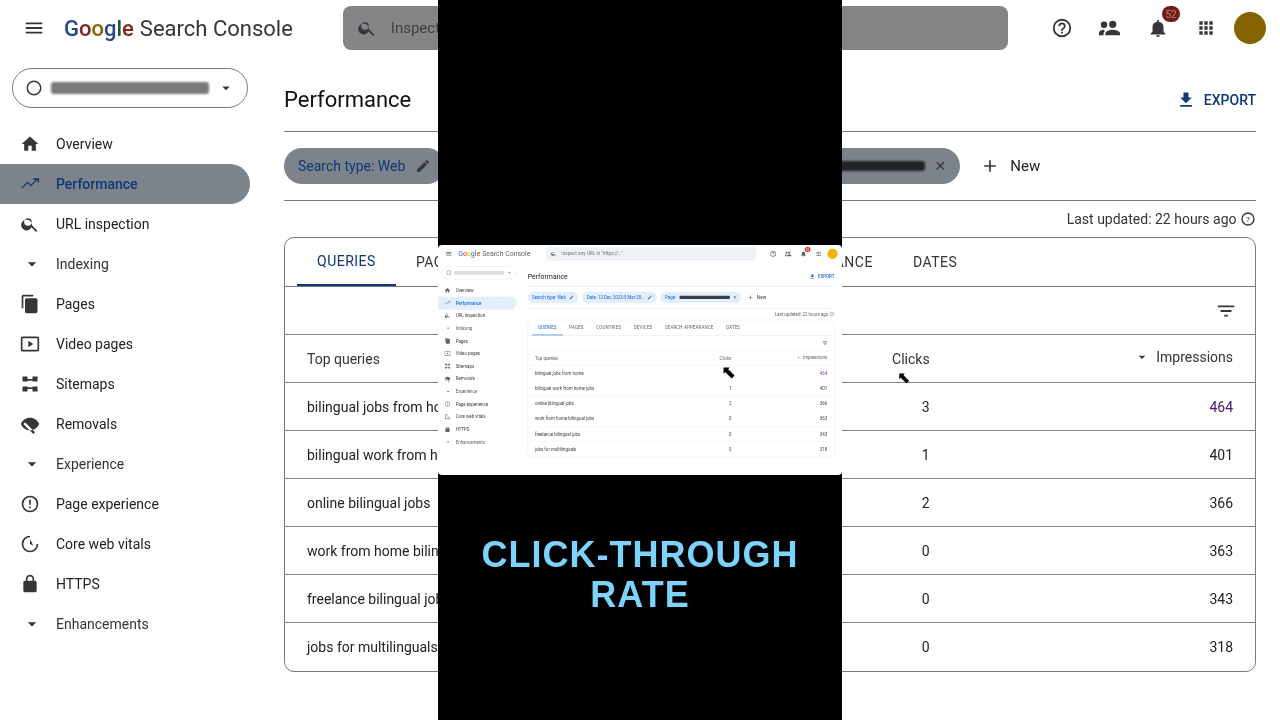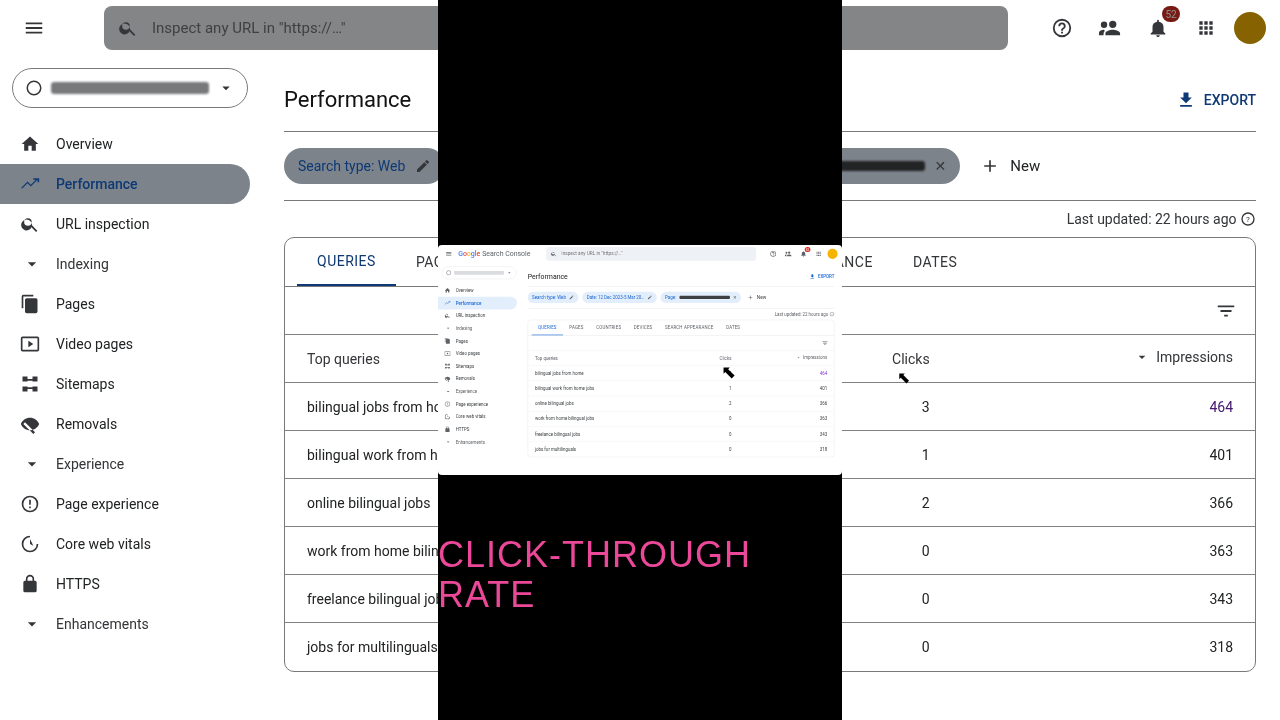--- a/index.html
+++ b/index.html
@@ -56,37 +56,41 @@
 th { color: #5f6368; font-weight: 400; }
 th.n, td.n { text-align: right; }
 tr { border-top: 1px solid #e8eaed; }
 .imp-sort { color: #5f6368; display: inline-flex; align-items: center; gap: 6px; }
 
 
 .overlay { position: absolute; top: 0; left: 438px; width: 404px; height: 720px; background: #000; display: flex; flex-direction: column; align-items: center; }
 .ov-top { flex: 0 0 245px; }
 .ov-img { width: 404px; background: #fff; border-radius: 4px; overflow: hidden; transform-origin: top left; position: relative; }
 .ov-bottom { flex: 1; display: flex; align-items: flex-start; justify-content: center; padding-top: 60px; }
-.caption { color: #ec4899; font-size: 36px; font-weight: 400; letter-spacing: 1px; text-align: left; line-height: 1.1; font-family: Arial Black, Arial, sans-serif; }
+.caption { color: #7dd3fc; font-size: 36px; font-weight: 700; letter-spacing: 1px; text-align: center; line-height: 1.1; font-family: Arial Black, Arial, sans-serif; }
 .cursor { position: absolute; top: 368px; left: 897px; font-size: 16px; color: #000; z-index: 20; pointer-events: none; }
 .ov-img .mini-cursor { position: absolute; font-size: 18px; color:#000; }
 
 
 .mini { width: 1280px; height: 740px; } 
 .mini .header{height:56px}
 </style>
 </head>
 <body>
 
 <div class="layer bg-dim" id="bg-layer">
   <div class="header">
     <div class="hamburger">
       <svg viewBox="0 0 24 24" width="22" height="22">
           <path fill="#5f6368" d="M3 18h18v-2H3v2zm0-5h18v-2H3v2zm0-7v2h18V6H3z"></path>
         </svg>
+    </div>
+    <div class="logo">
+      <b><span class="g1">G</span><span class="g2">o</span><span class="g3">o</span><span class="g1">g</span><span class="g4">l</span><span class="g2">e</span></b>
+      <span>Search Console</span>
     </div>
     <div class="searchbar">
       <svg viewBox="0 0 24 24" width="20" height="20">
           <path fill="#5f6368" d="M15.5 14h-.8l-.3-.3A6.5 6.5 0 1 0 14 15.5l.3.3v.8l5 5 1.5-1.5-5-5zM9.5 14A4.5 4.5 0 1 1 14 9.5 4.5 4.5 0 0 1 9.5 14z"></path>
         </svg>
       <input placeholder="Inspect any URL in &quot;https://…&quot;" style="">
     </div>
     <div class="header-right">
       <div class="hicon">
           <svg viewBox="0 0 24 24" width="22" height="22">

